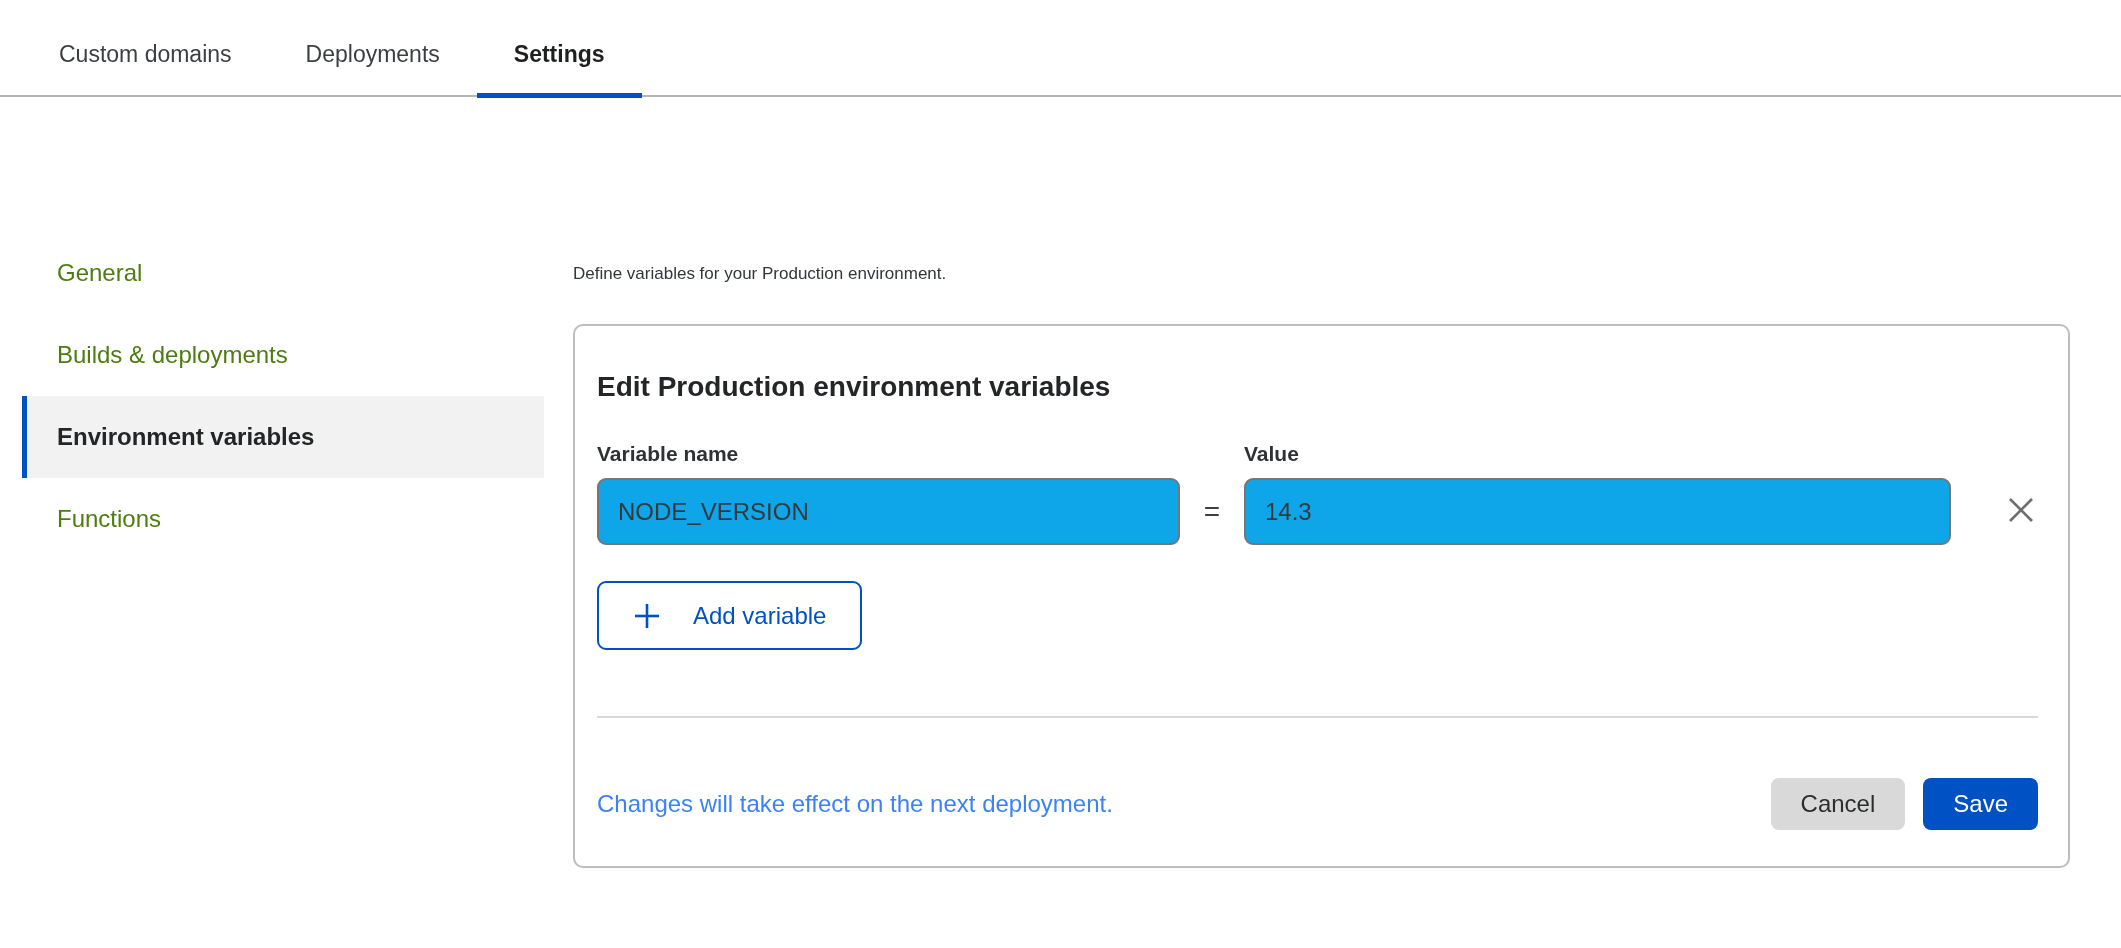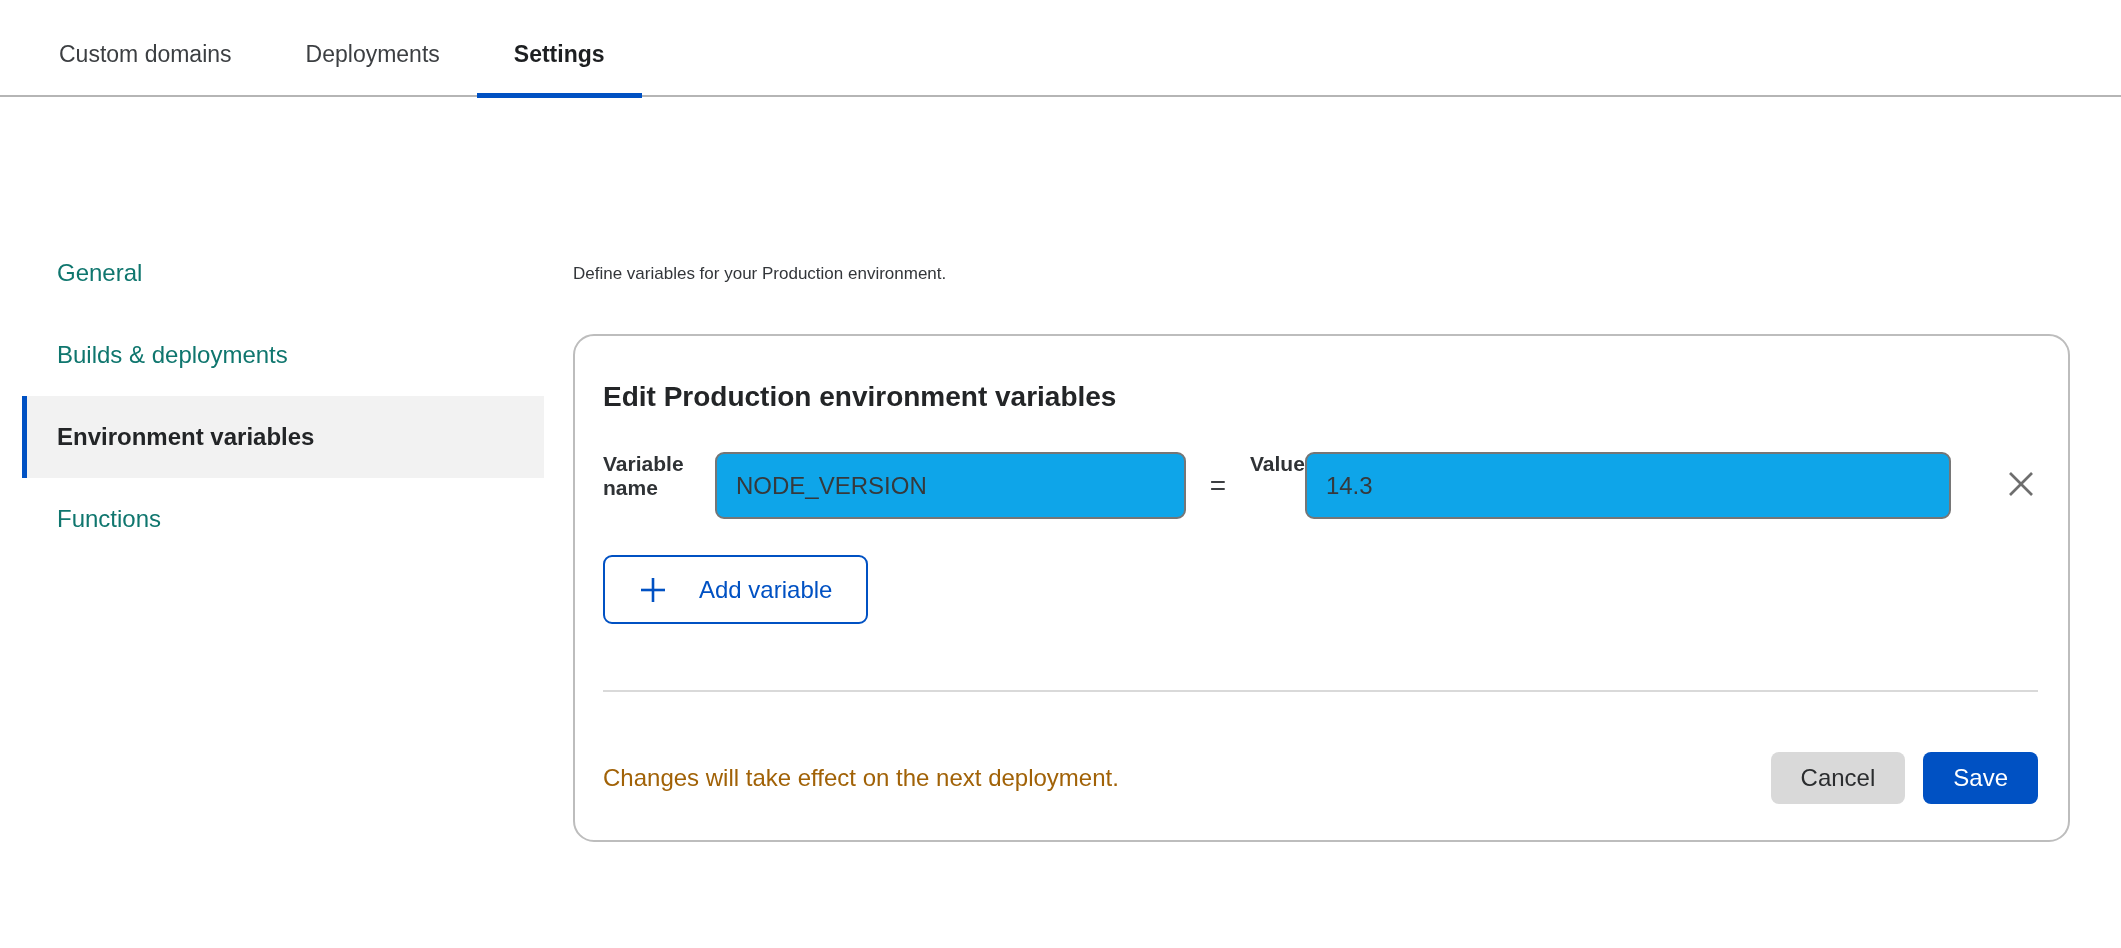--- a/index.html
+++ b/index.html
@@ -40,47 +40,47 @@
   .sidebar { width: 573px; flex: 0 0 573px; padding-top: 135px; }
   .side-item {
     margin-left: 22px;
     width: 522px;
     height: 82px;
     display: flex;
     align-items: center;
     border-left: 5px solid transparent;
     padding-left: 30px;
     font-size: 24px;
-    color: #0f766e;
+    color: #4d7c0f;
     cursor: pointer;
   }
   .side-item.active {
     background: #f2f2f2;
     border-left-color: #0051c3;
     font-weight: bold;
     color: #232527;
   }
 
   .main { flex: 1 1 auto; padding: 140px 51px 0 0; }
   .section-title { font-size: 27px; font-weight: bold; color: #232527; line-height: 34px; }
   .section-desc { font-size: 17px; color: #33363a; line-height: 30px; margin-top: 22px; }
 
   
   .card {
-    margin-top: 45px;
+    margin-top: 35px;
     width: 1497px;
     border: 2px solid #bdbdbd;
-    border-radius: 21px;
+    border-radius: 10px;
     background: #ffffff;
-    padding: 44px 30px 36px 28px;
+    padding: 44px 30px 36px 22px;
   }
   .card-title { font-size: 28px; font-weight: bold; color: #232527; line-height: 34px; }
 
   .var-row { display: flex; align-items: flex-end; margin-top: 38px; }
-  .field-col { display: flex; flex-direction: row; }
+  .field-col { display: flex; flex-direction: column; }
   .field-col.name { width: 583px; flex: 0 0 583px; }
   .field-col.value { flex: 1 1 auto; margin-right: 53px; }
   .field-label { font-size: 21px; font-weight: bold; color: #2f3235; margin-bottom: 12px; }
   .text-input {
     height: 67px;
     border: 2px solid #767676;
     border-radius: 9px;
     padding: 0 19px;
     font-family: "Liberation Sans", sans-serif;
     font-size: 24px;
@@ -126,21 +126,21 @@
     cursor: pointer;
   }
 
   .divider { height: 2px; background: #d9d9d9; margin: 66px 0 0 0; border: none; }
 
   .card-footer {
     margin-top: 60px;
     display: flex;
     align-items: center;
   }
-  .footer-note { font-size: 24px; color: #a16207; flex: 1 1 auto; }
+  .footer-note { font-size: 24px; color: #3b82f6; flex: 1 1 auto; }
   .btn {
     height: 52px;
     border: none;
     border-radius: 8px;
     font-family: "Liberation Sans", sans-serif;
     font-size: 24px;
     cursor: pointer;
     padding: 0 30px;
   }
   .btn.cancel { background: #d9d9d9; color: #2b2d2f; margin-right: 18px; }

